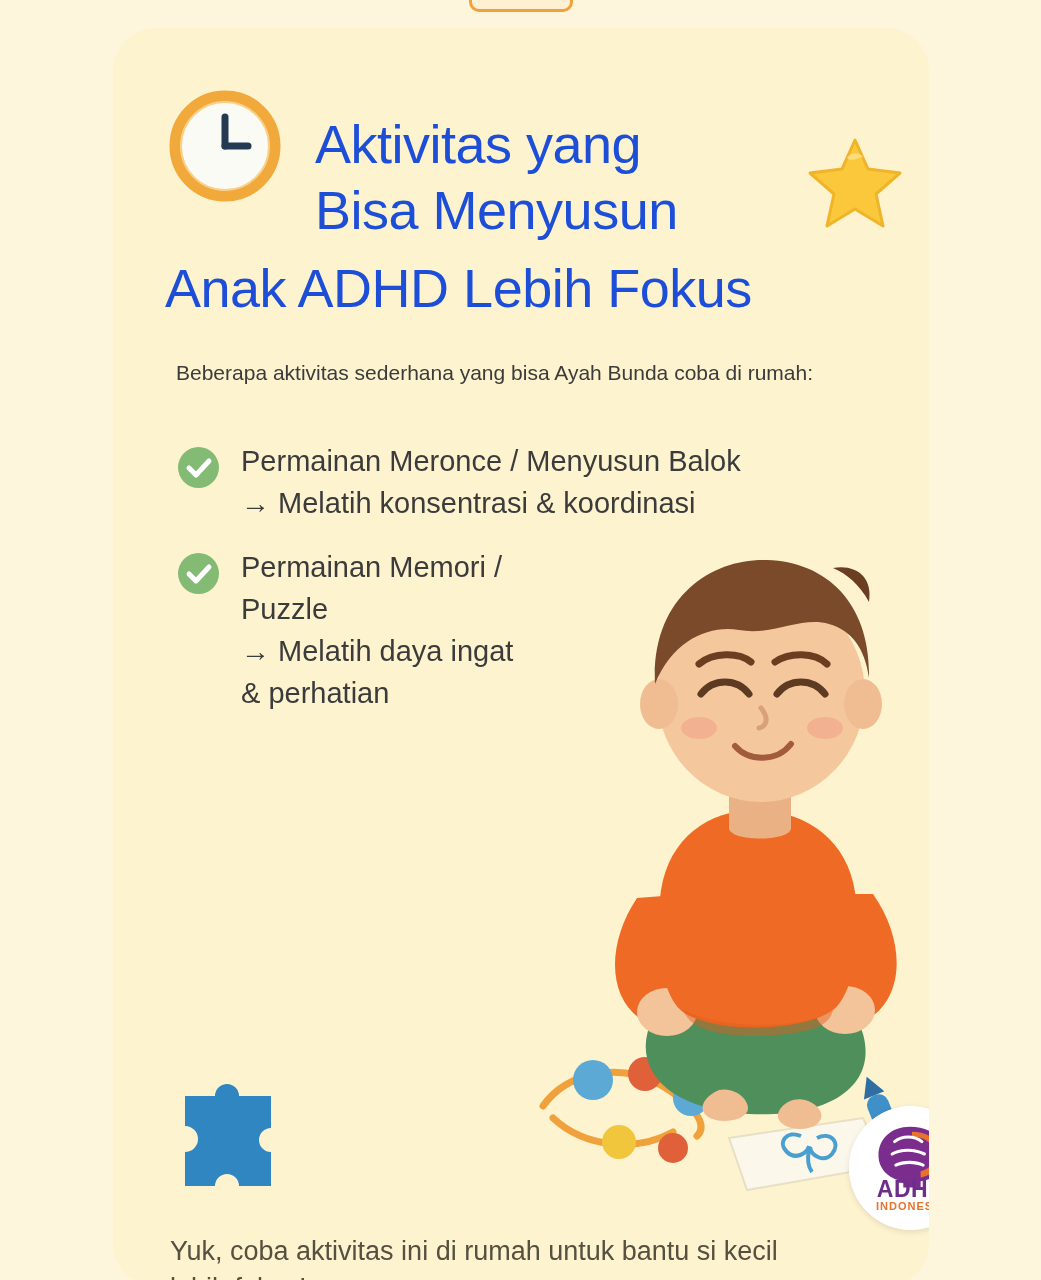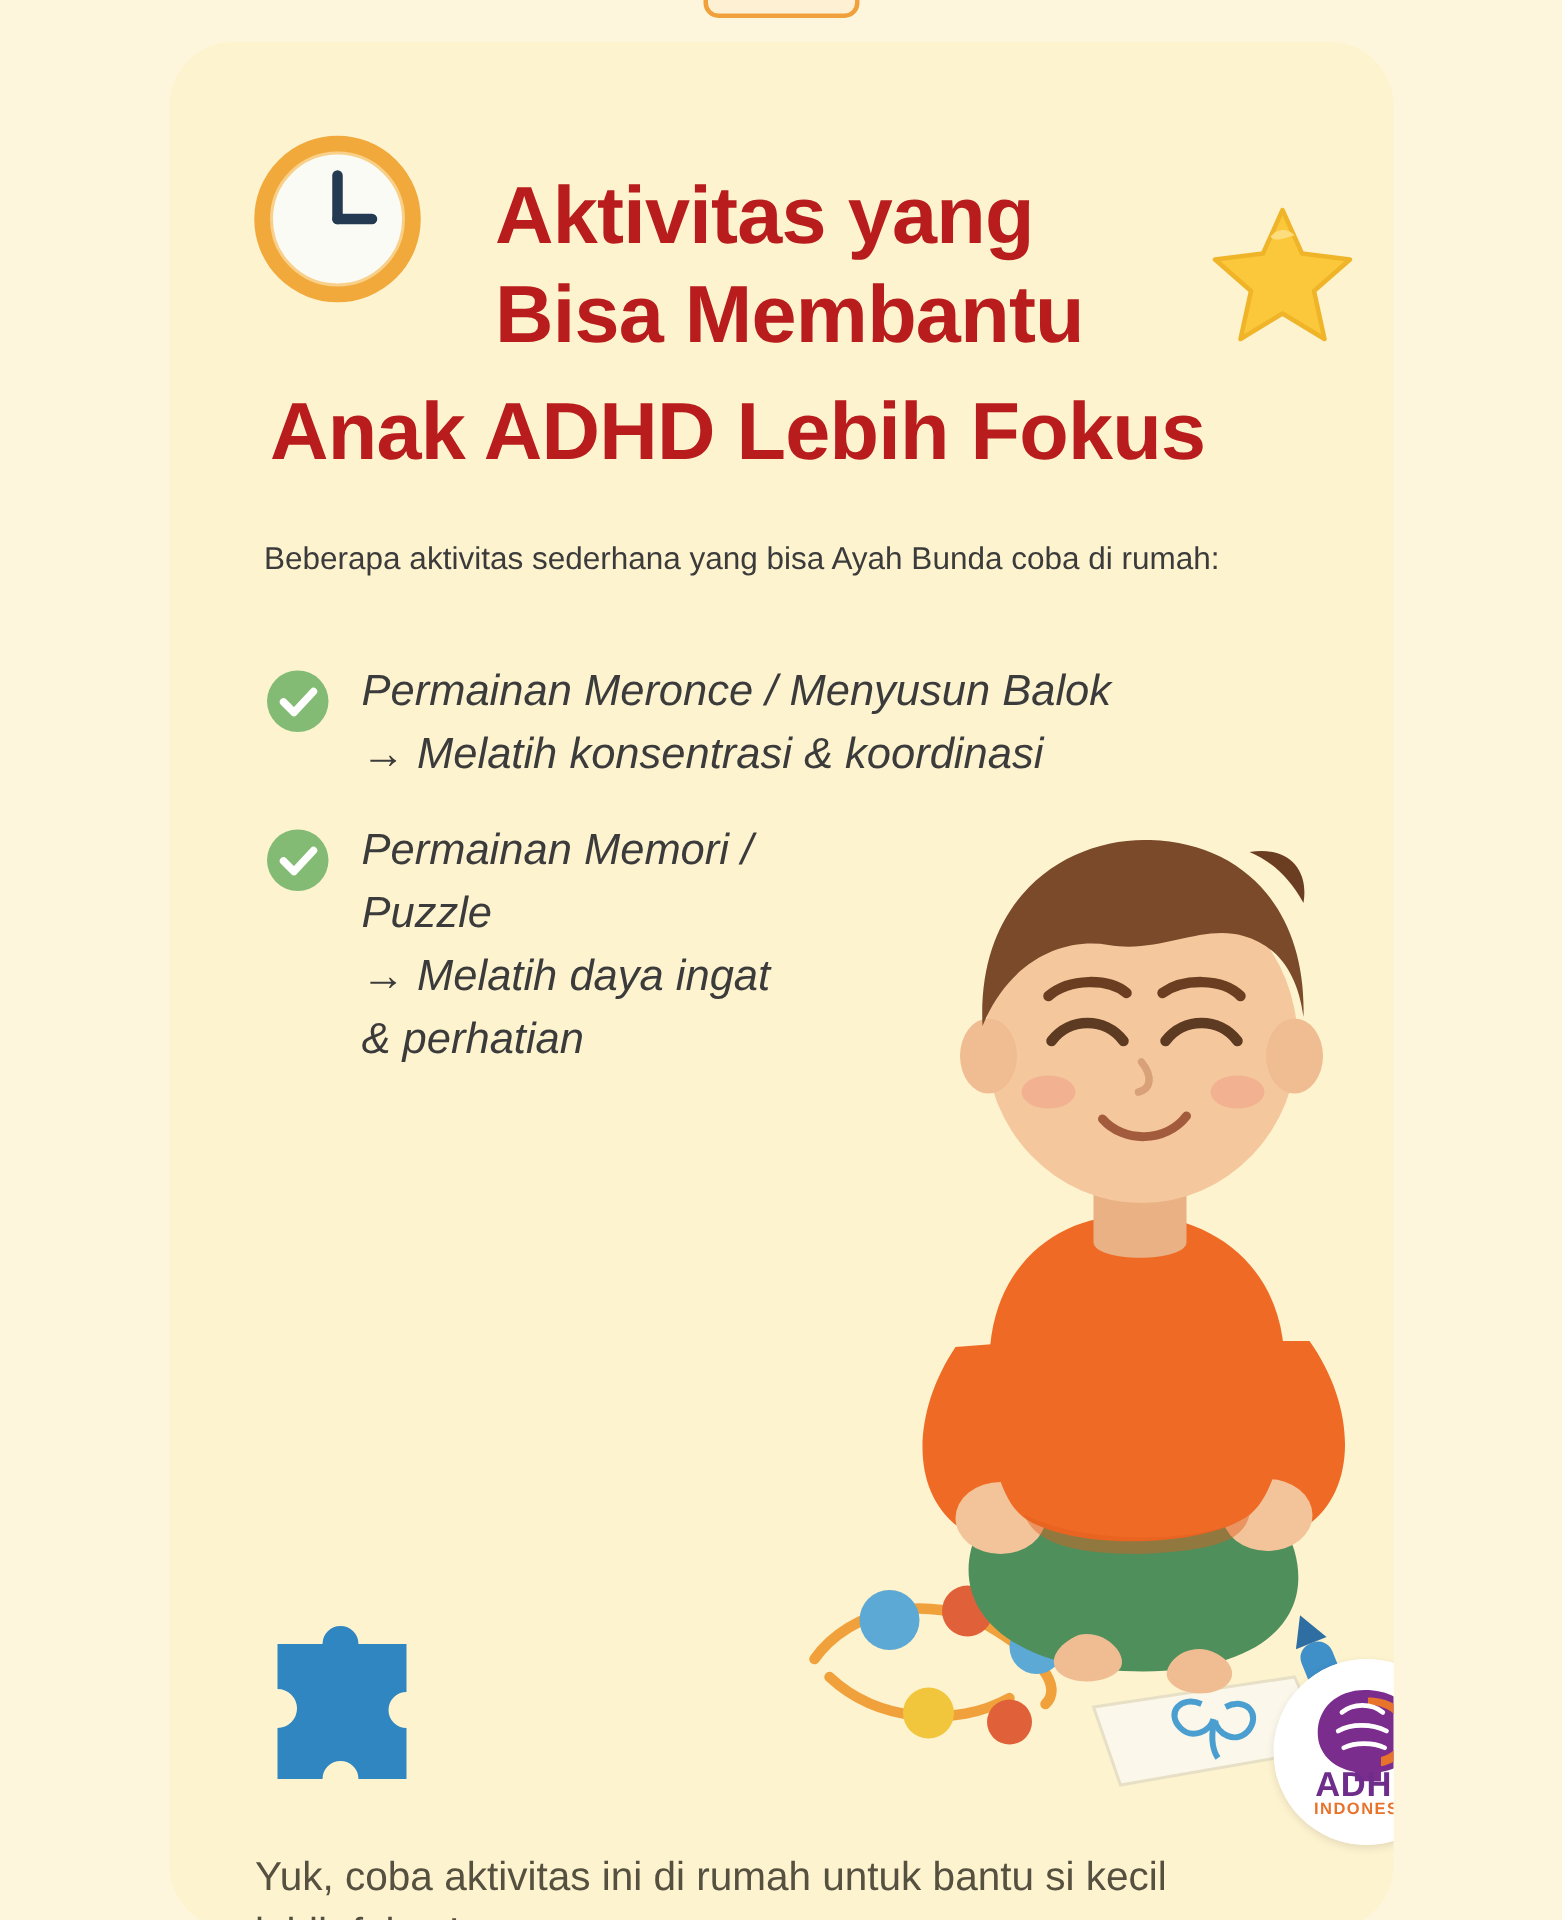--- a/index.html
+++ b/index.html
@@ -59,26 +59,26 @@
   }
   .star-icon {
     position: absolute;
     left: 694px;
     top: 108px;
     width: 96px;
     height: 94px;
   }
   .title {
     position: absolute;
-    left: 67px;
+    left: 52px;
     top: 48px;
     width: 740px;
-    color: #b91c1c;
+    color: #1d4ed8;
     font-size: 54px;
-    font-weight: bold;
+    font-weight: normal;
     line-height: 1.22;
     letter-spacing: -0.5px;
   }
   .title-l1 {
     display: block;
     padding-left: 150px;
   }
   .title-l2 {
     display: block;
     padding-left: 150px;
@@ -99,21 +99,20 @@
     font-size: 21px;
     line-height: 1.38;
   }
 
   
   .list {
     position: absolute;
     left: 58px;
     top: 412px;
     width: 660px;
-    font-style: italic;
   }
   .list-item {
     position: relative;
     padding-left: 70px;
     margin-bottom: 22px;
   }
   .check {
     position: absolute;
     left: 7px;
     top: 7px;
@@ -221,21 +220,21 @@
 
     <div class="star-icon">
       <svg width="96" height="94" viewBox="0 0 96 94">
         <path d="M48 4 L61 33 L93 37 L69 58 L76 90 L48 73 L20 90 L27 58 L3 37 L35 33 Z" fill="#fbc83c" stroke="#f0b429" stroke-width="3" stroke-linejoin="round"></path>
         <path d="M40 22 C44 16 52 16 56 21 C50 22 44 26 40 22 Z" fill="#fde08a" opacity="0.85"></path>
       </svg>
     </div>
 
     <h1 class="title">
       <span class="title-l1">Aktivitas yang</span>
-      <span class="title-l2">Bisa Membantu</span>
+      <span class="title-l2">Bisa Menyusun</span>
       <span class="title-l3">Anak ADHD Lebih Fokus</span>
     </h1>
   </div>
 
   <p class="intro">Beberapa aktivitas sederhana yang bisa Ayah Bunda coba di rumah:</p>
 
   <div class="list">
 
     <div class="list-item">
       <span class="check">

